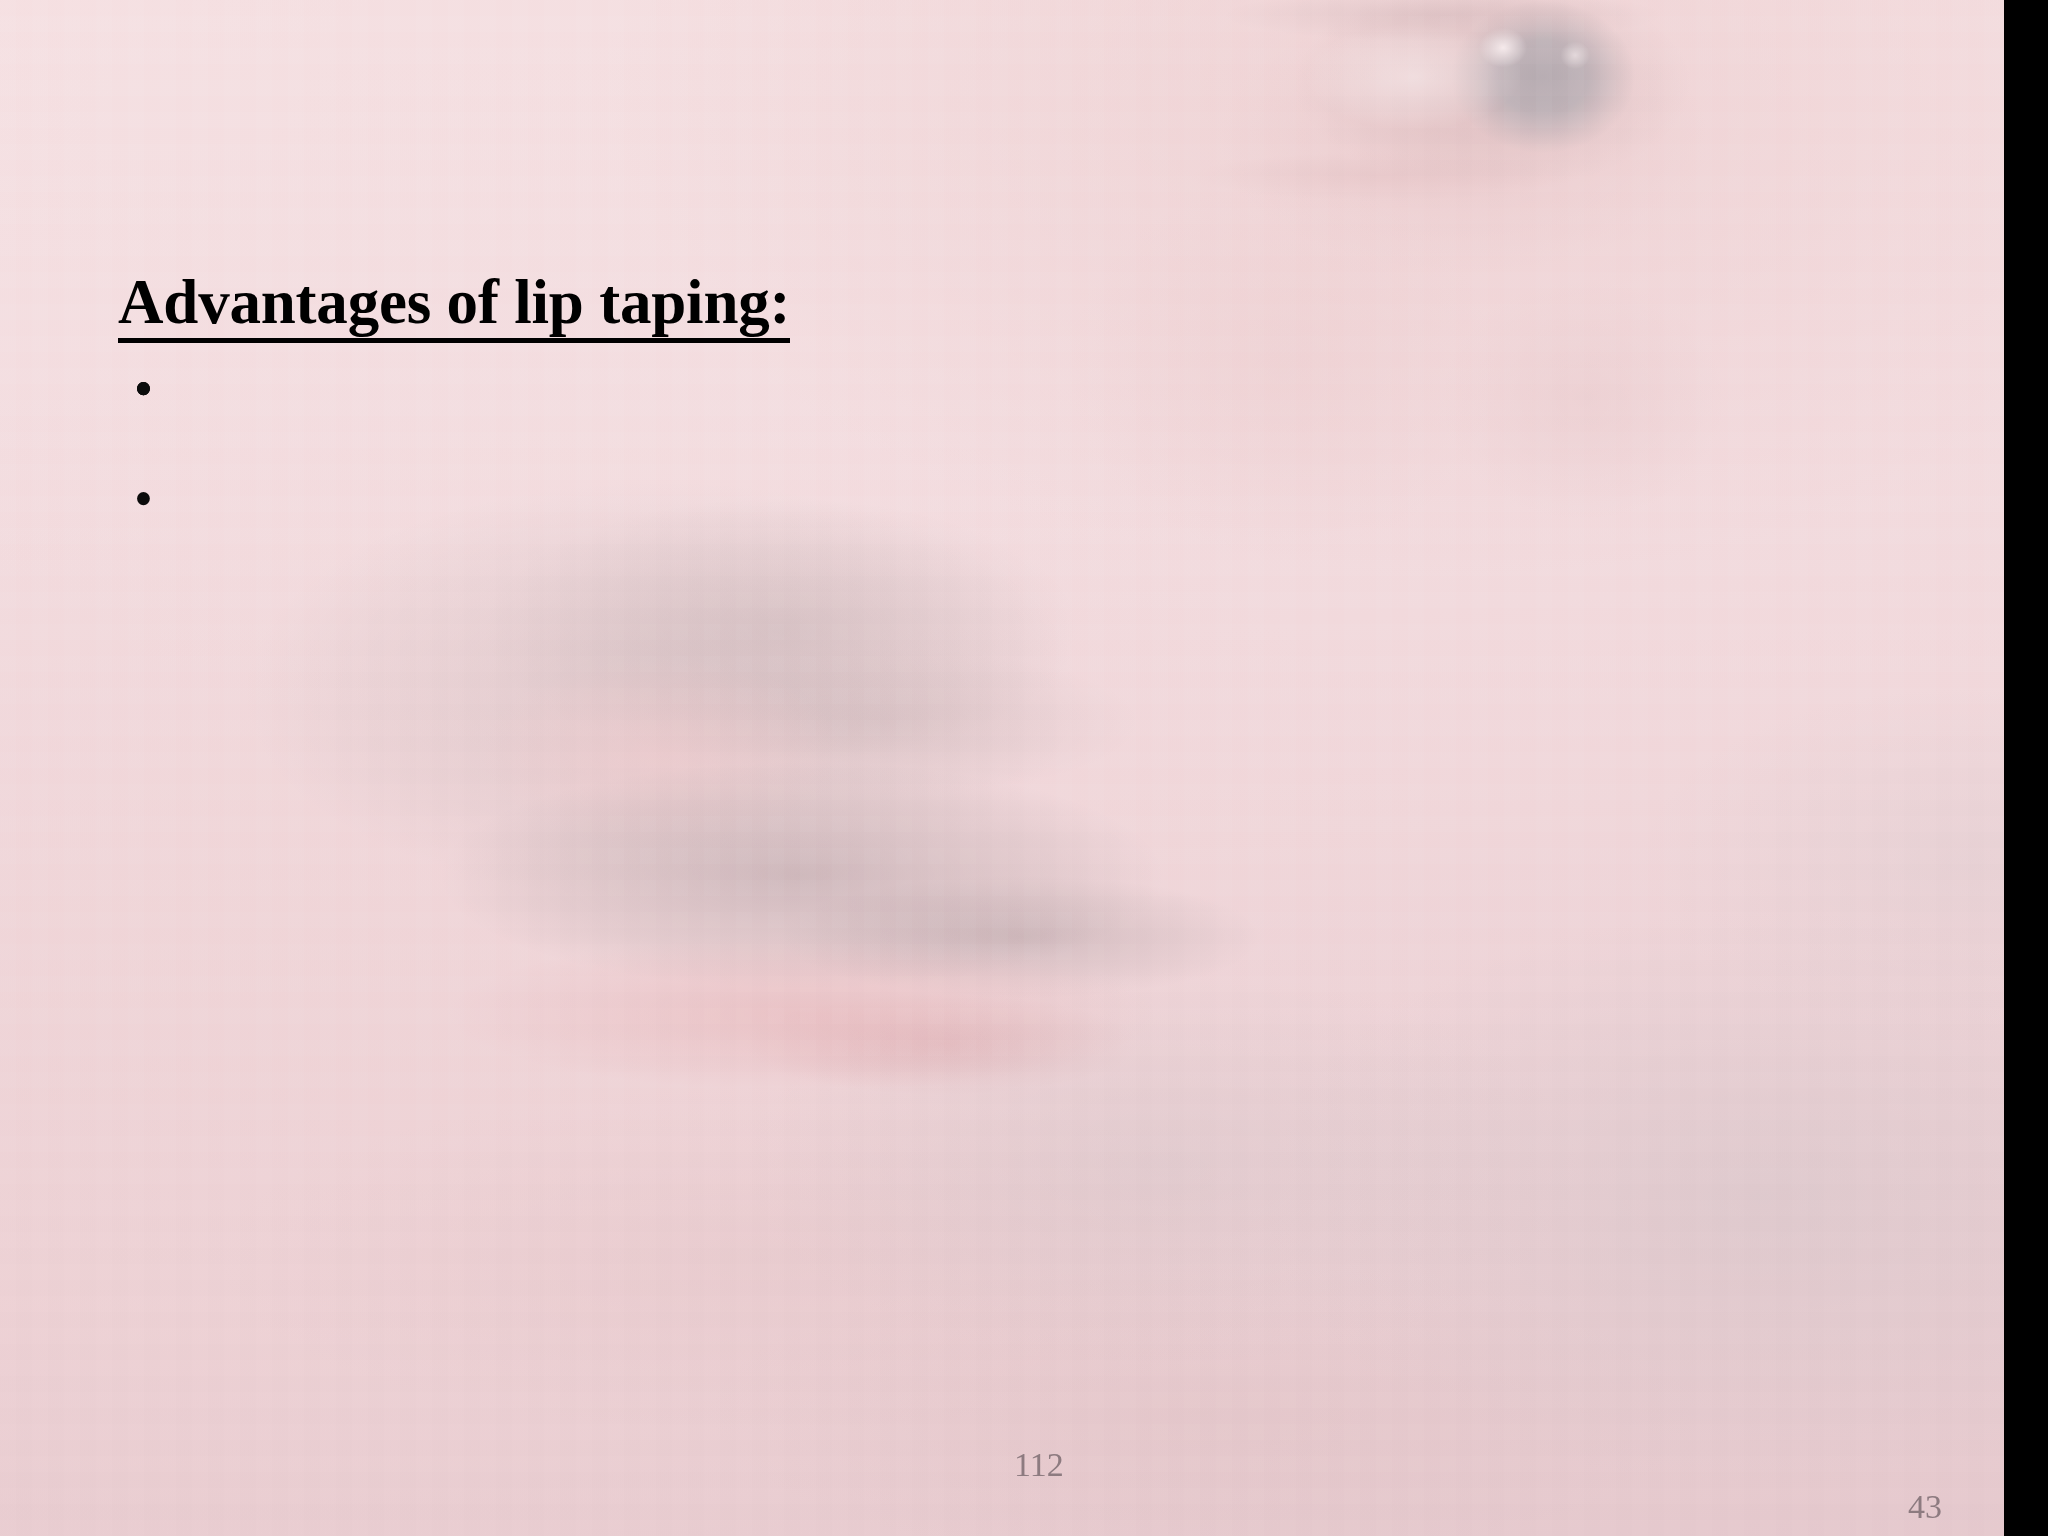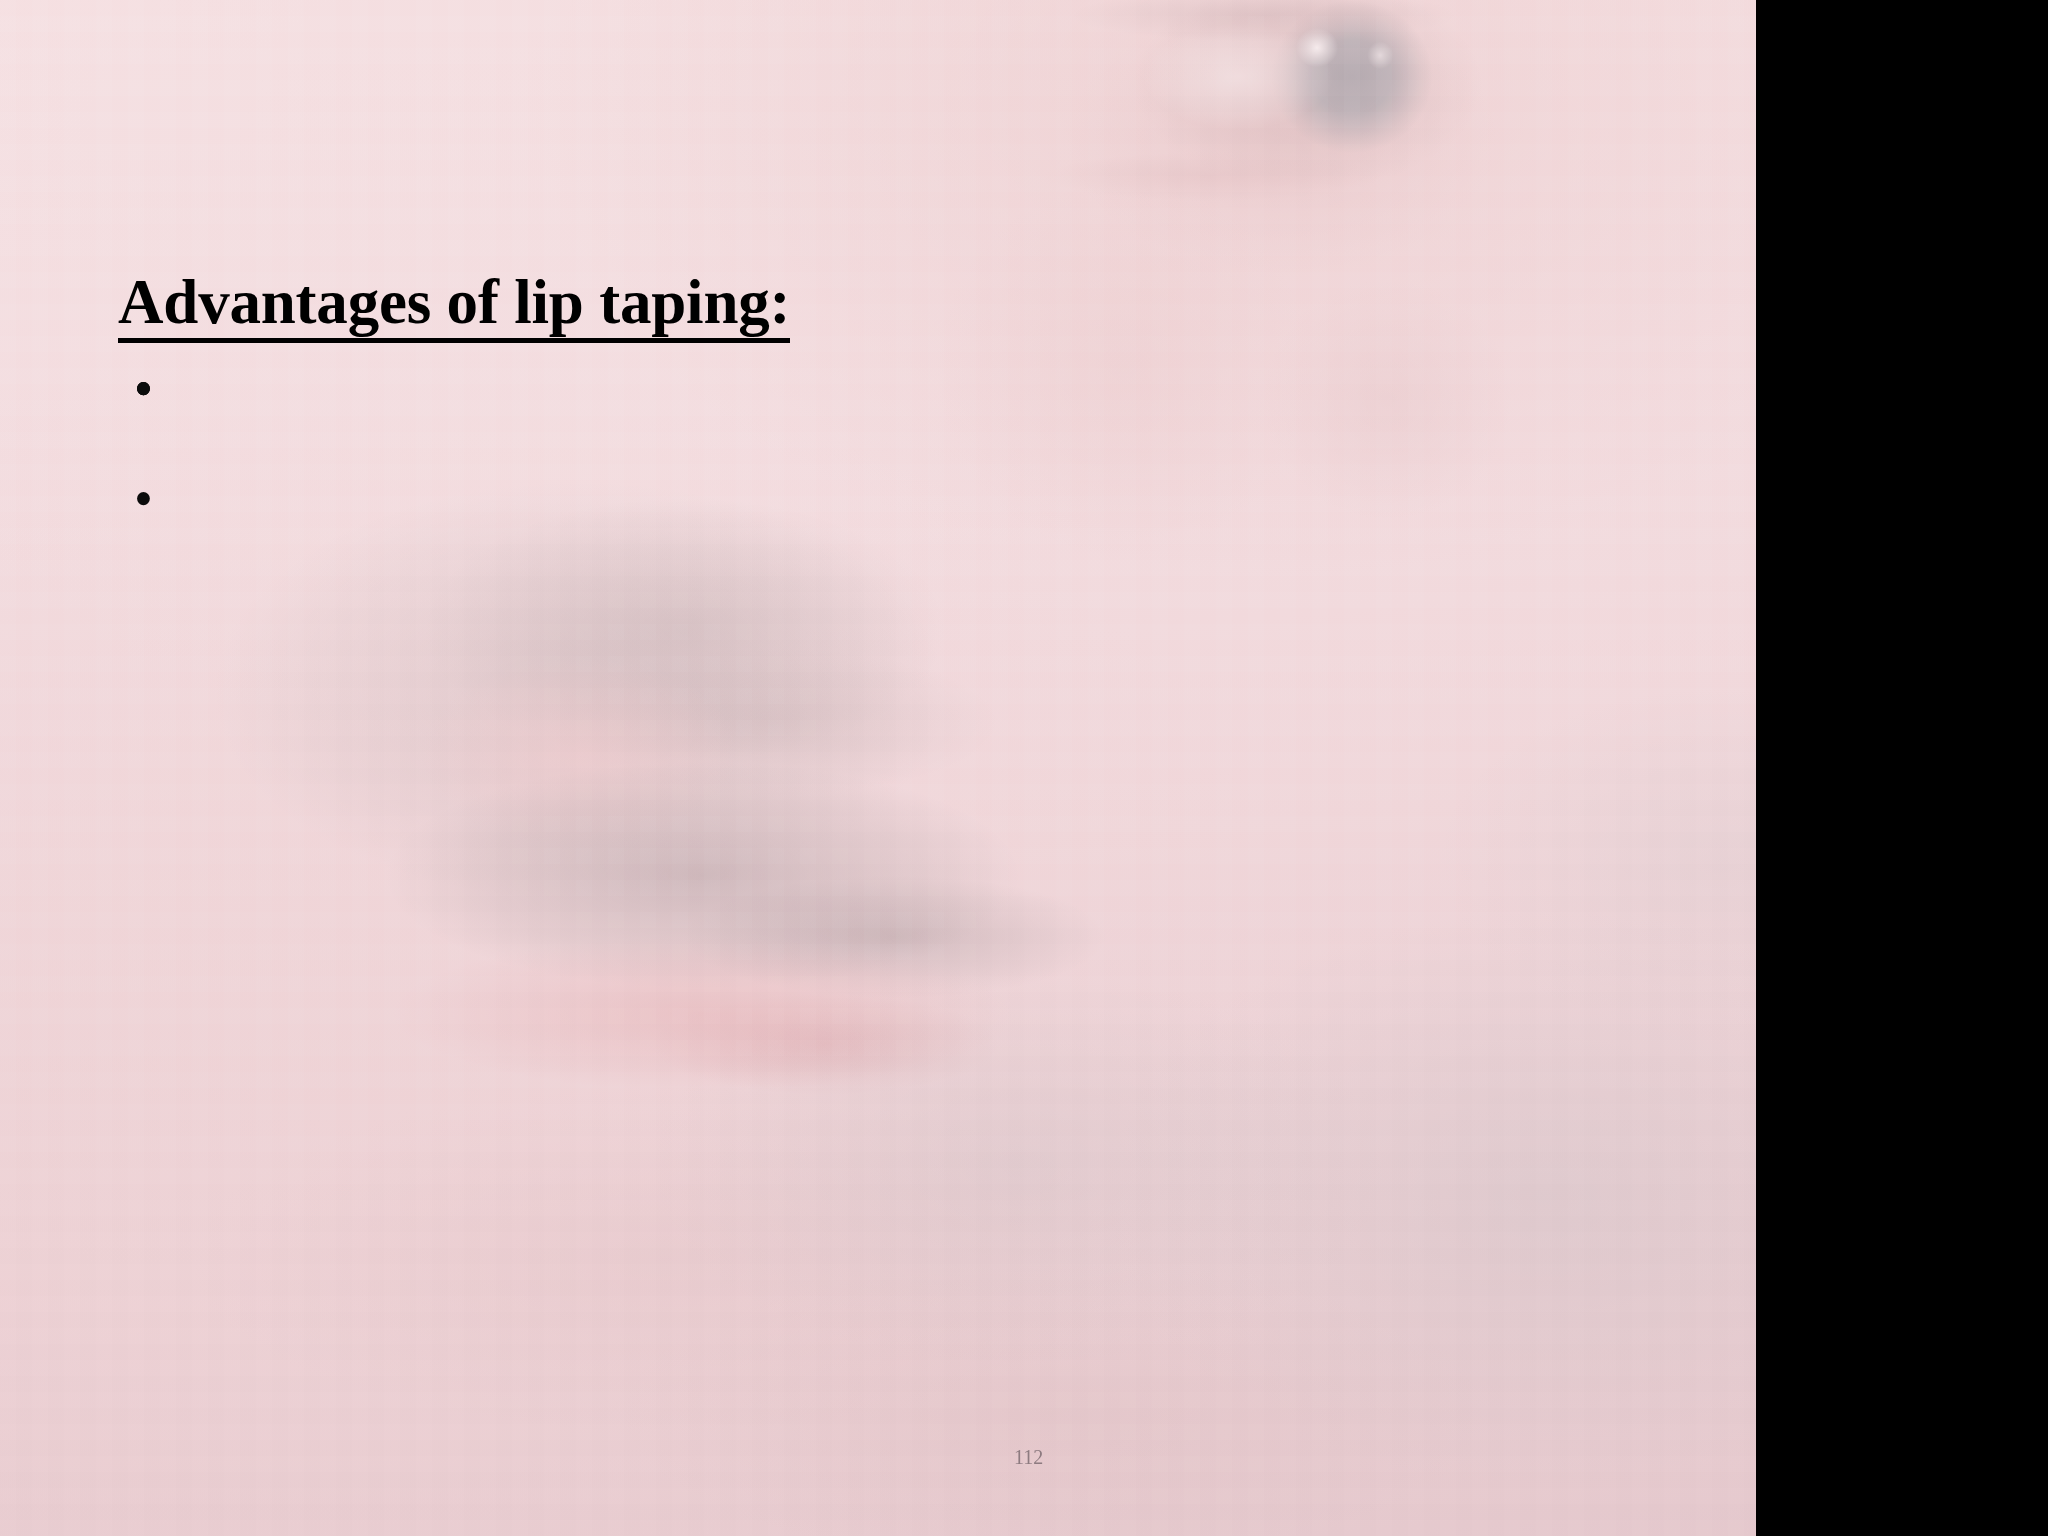--- a/index.html
+++ b/index.html
@@ -2,21 +2,21 @@
 <html><head>
 <meta charset="utf-8">
 <style>
   html, body {
     margin: 0;
     padding: 0;
     background: #000;
   }
   #slide {
     position: relative;
-    width: 1756px;
+    width: 2004px;
     height: 1536px;
     overflow: hidden;
     background: #f0d9dc;
     font-family: "Liberation Serif", "DejaVu Serif", serif;
   }
 
   
   .bg-layer {
     position: absolute;
     inset: 0;
@@ -147,21 +147,21 @@
     top: 0.02em;
     font-size: 54px;
     line-height: 1.17;
     color: #0b0b0b;
   }
   #bullet-gap { height: 96px; }
 
   
   .footer-num {
     position: absolute;
-    font-size: 20px;
+    font-size: 34px;
     color: #8d7b80;
     font-family: "Liberation Serif", "DejaVu Serif", serif;
   }
   #footer-ref  { left: 1014px; top: 1446px; }
   #footer-page { left: 1908px; top: 1488px; }
 </style>
 </head>
 <body>
 
 <div id="slide">

